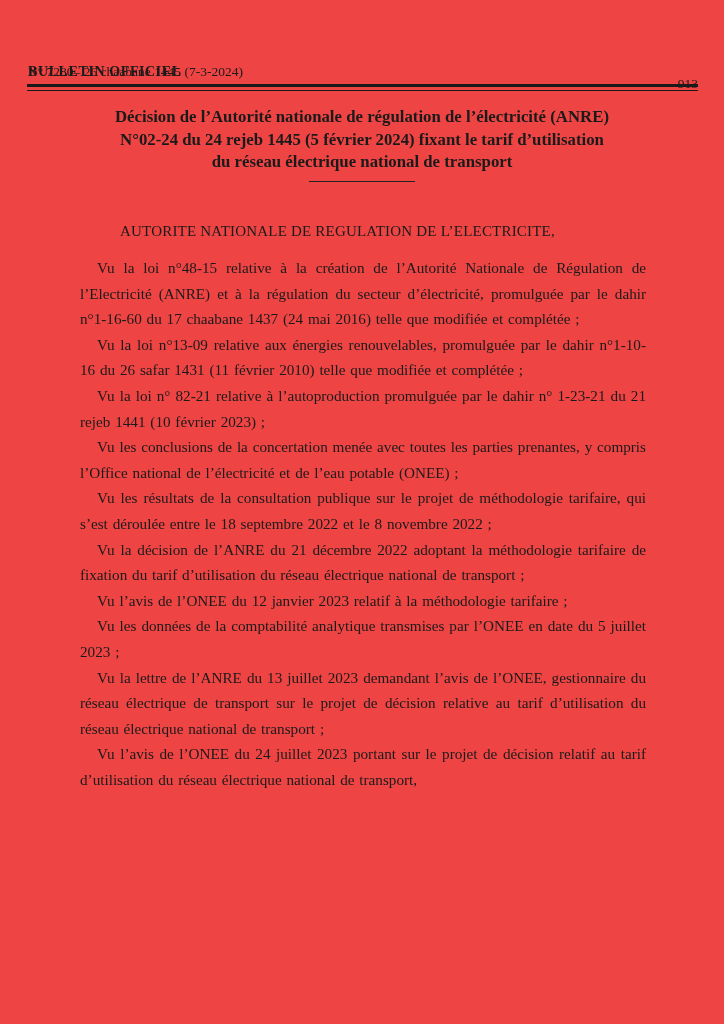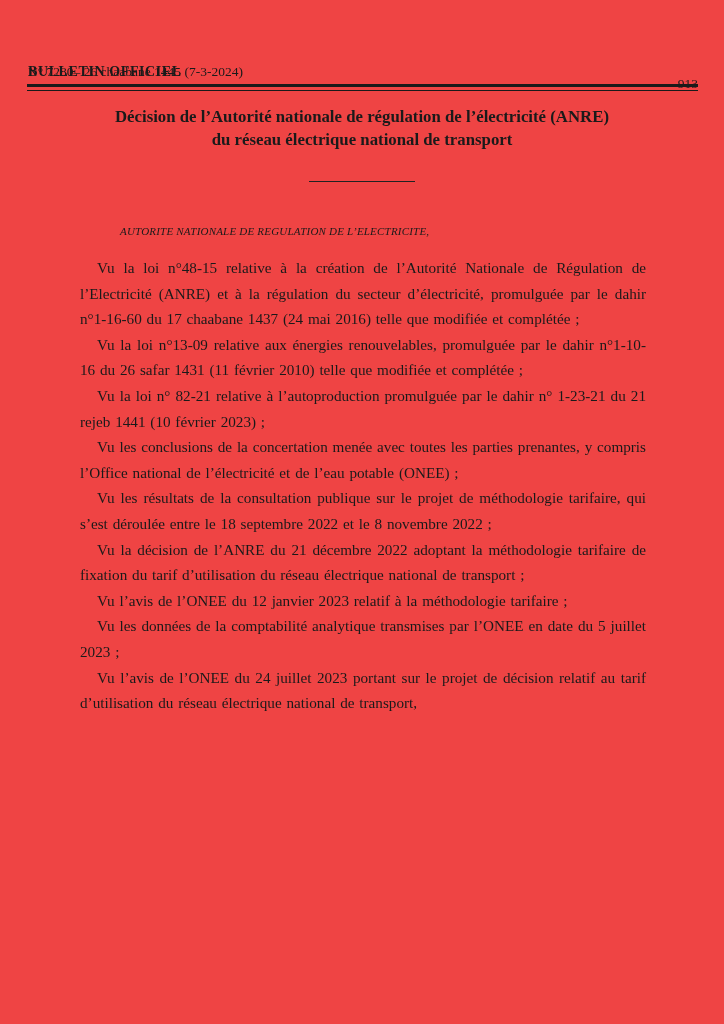--- a/index.html
+++ b/index.html
@@ -55,24 +55,23 @@
     margin-left: -53px;
     border-top: 1.6px solid #222222;
   }
   .doc-body {
     position: absolute;
     top: 219px; left: 80px;
     width: 566px;
   }
   .salutation {
     margin: 0 0 11px 40px;
-    font-size: 11px;
+    font-size: 15px;
     line-height: 25px;
     letter-spacing: 0.2px;
-    font-style: italic;
   }
   .para {
     margin: 0;
     font-size: 15.2px;
     line-height: 25.6px;
     text-align: justify;
     text-indent: 17px;
     word-spacing: 1px;
   }
 </style>
@@ -84,31 +83,33 @@
   <header class="page-header">
     <span class="header-issue">N° 7280– 26 chaabane 1445 (7-3-2024)</span>
     <span class="header-journal">BULLETIN OFFICIEL</span>
     <span class="header-page">913</span>
   </header>
 
   <div class="double-rule"></div>
 
   <h1 class="doc-title">
     <span class="title-line">Décision de l’Autorité nationale de régulation de l’électricité (ANRE)</span>
+    <span class="title-line">N°02-24 du 24 rejeb 1445 (5 février 2024) fixant le tarif d’utilisation</span>
     <span class="title-line">du réseau électrique national de transport</span>
   </h1>
 
   <div class="title-rule"></div>
 
   <main class="doc-body">
     <p class="salutation">AUTORITE NATIONALE DE REGULATION DE L’ELECTRICITE,</p>
     <p class="para">Vu la loi n°48-15 relative à la création de l’Autorité Nationale de Régulation de l’Electricité (ANRE) et à la régulation du secteur d’électricité, promulguée par le dahir n°1-16-60 du 17 chaabane 1437 (24 mai 2016) telle que modifiée et complétée ;</p>
     <p class="para">Vu la loi n°13-09 relative aux énergies renouvelables, promulguée par le dahir n°1-10-16 du 26 safar 1431 (11 février 2010) telle que modifiée et complétée ;</p>
     <p class="para">Vu la loi n° 82-21 relative à l’autoproduction promulguée par le dahir n° 1-23-21 du 21 rejeb 1441 (10 février 2023) ;</p>
     <p class="para">Vu les conclusions de la concertation menée avec toutes les parties prenantes, y compris l’Office national de l’électricité et de l’eau potable (ONEE) ;</p>
     <p class="para">Vu les résultats de la consultation publique sur le projet de méthodologie tarifaire, qui s’est déroulée entre le 18 septembre 2022 et le 8 novembre 2022 ;</p>
     <p class="para">Vu la décision de l’ANRE du 21 décembre 2022 adoptant la méthodologie tarifaire de fixation du tarif d’utilisation du réseau électrique national de transport ;</p>
     <p class="para">Vu l’avis de l’ONEE du 12 janvier 2023 relatif à la méthodologie tarifaire ;</p>
     <p class="para">Vu les données de la comptabilité analytique transmises par l’ONEE en date du 5 juillet 2023 ;</p>
+    <p class="para">Vu la lettre de l’ANRE du 13 juillet 2023 demandant l’avis de l’ONEE, gestionnaire du réseau électrique de transport sur le projet de décision relative au tarif d’utilisation du réseau électrique national de transport ;</p>
     <p class="para">Vu l’avis de l’ONEE du 24 juillet 2023 portant sur le projet de décision relatif au tarif d’utilisation du réseau électrique national de transport,</p>
   </main>
 
 </div>
 
 </body></html>

